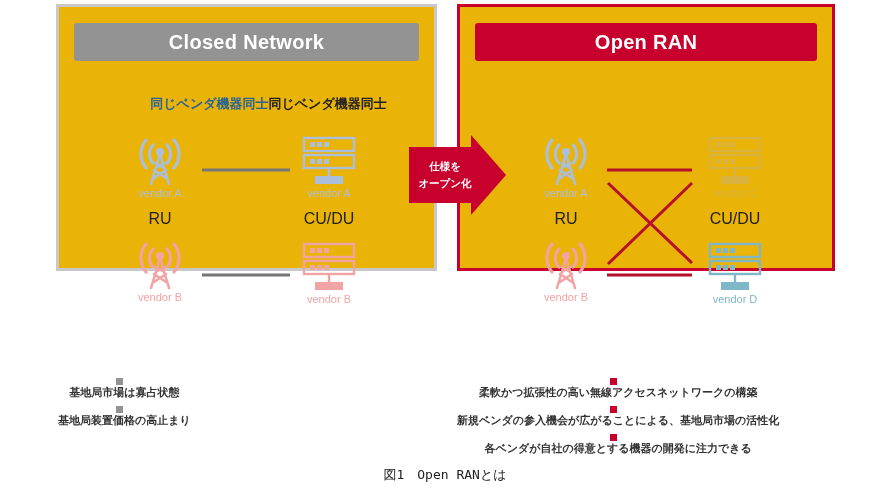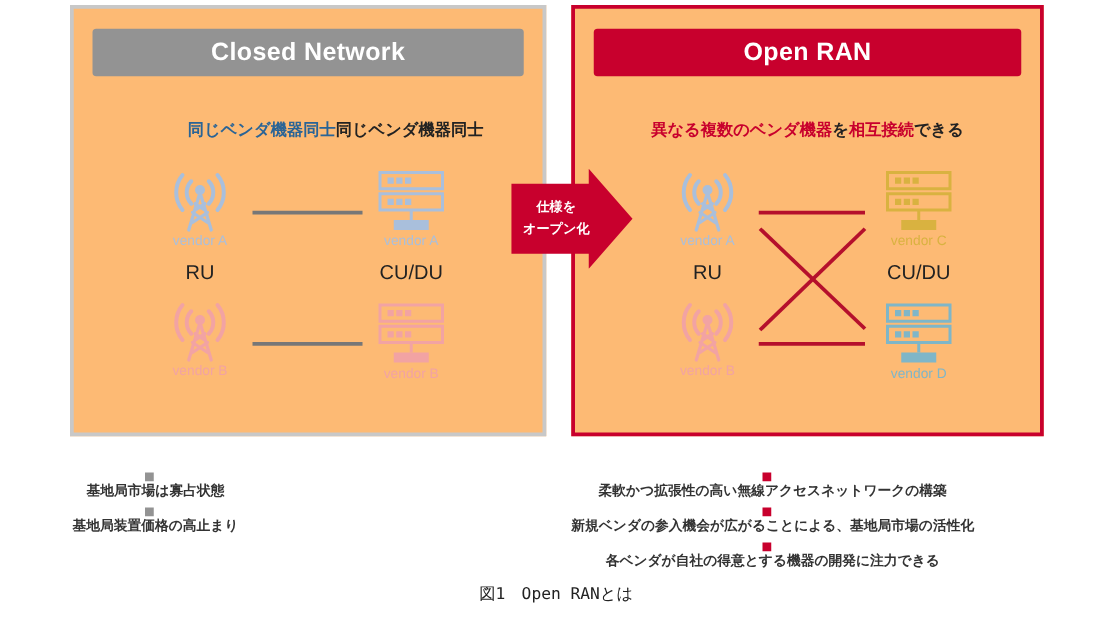--- a/index.html
+++ b/index.html
@@ -1,18 +1,18 @@
 <!DOCTYPE html>
 <html><head>
 <meta charset="utf-8">
 <style>
   * { box-sizing: border-box; margin: 0; padding: 0; }
   body { width: 890px; height: 500px; background: #ffffff; position: relative; overflow: hidden;
          font-family: "DejaVu Sans", sans-serif; color: #222; }
-  .panel { position: absolute; top: 4px; height: 345px; border: 3px solid #8b5cf6; background: #fdba74; }
+  .panel { position: absolute; top: 4px; height: 267px; border: 3px solid #8b5cf6; background: #eab308; }
   .panel.closed { left: 56px; width: 381px; border-color: #c8c8c8; }
   .panel.open { left: 457px; width: 378px; border-color: #c8002d; }
   .panel-title { position: absolute; left: 15px; right: 15px; top: 16px; height: 38px; border-radius: 3px;
                  color: #fff; font-family: "Liberation Sans", sans-serif; font-weight: bold; font-size: 20px;
                  display: flex; align-items: center; justify-content: center; letter-spacing: 0.3px; }
   .closed .panel-title { background: #939393; }
   .open .panel-title { background: #c8002d; }
   .subtitle { position: absolute; left: 0; right: 0; top: 88px; text-align: center; font-size: 13px; font-weight: bold; color: #222; }
   .hl-blue { color: #2a6496; padding-left: 44px; }
   .hl-red { color: #c8002d; }
@@ -35,21 +35,20 @@
 </head>
 <body>
 
 <div class="panel closed">
   <div class="panel-title">Closed Network</div>
   <div class="subtitle"><span class="hl-blue">同じベンダ機器同士</span><span>同じベンダ機器同士</span></div>
 </div>
 
 <div class="panel open">
   <div class="panel-title">Open RAN</div>
-  <div class="subtitle"><span class="hl-red">異なる複数のベンダ機器</span><span>を</span><span class="hl-red">相互接続</span><span>できる</span></div>
 </div>
 
 <svg class="lines">
   <line x1="202" y1="170" x2="290" y2="170" stroke="#777" stroke-width="3"></line>
   <line x1="202" y1="275" x2="290" y2="275" stroke="#777" stroke-width="3"></line>
   <line x1="607" y1="170" x2="692" y2="170" stroke="#b5102c" stroke-width="3"></line>
   <line x1="607" y1="275" x2="692" y2="275" stroke="#b5102c" stroke-width="3"></line>
   <line x1="608" y1="183" x2="692" y2="263" stroke="#b5102c" stroke-width="3"></line>
   <line x1="608" y1="264" x2="692" y2="183" stroke="#b5102c" stroke-width="3"></line>
 </svg>

